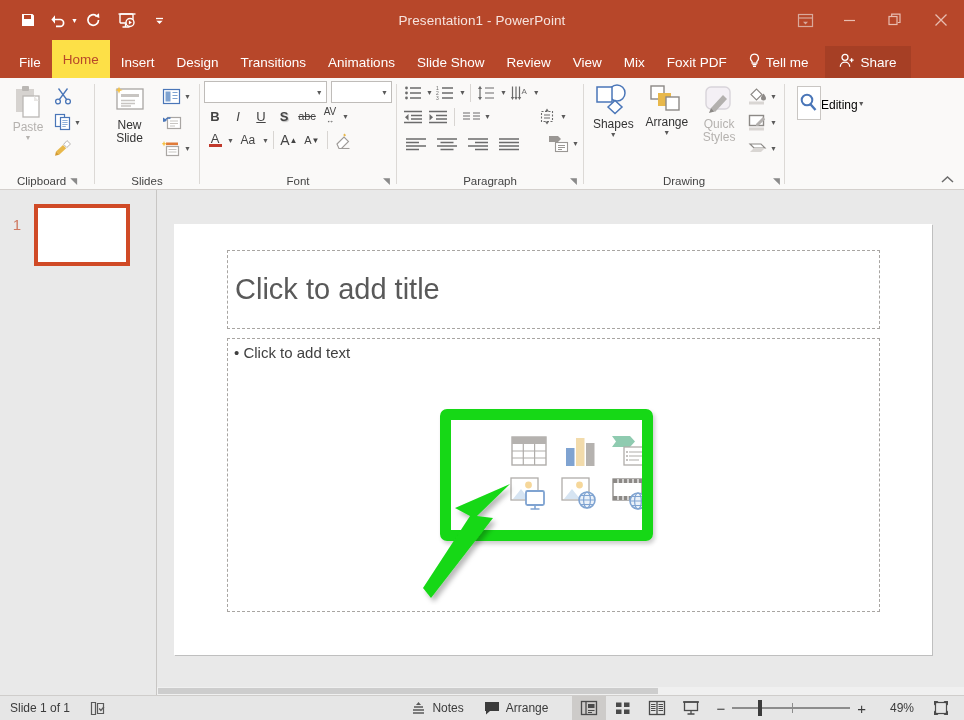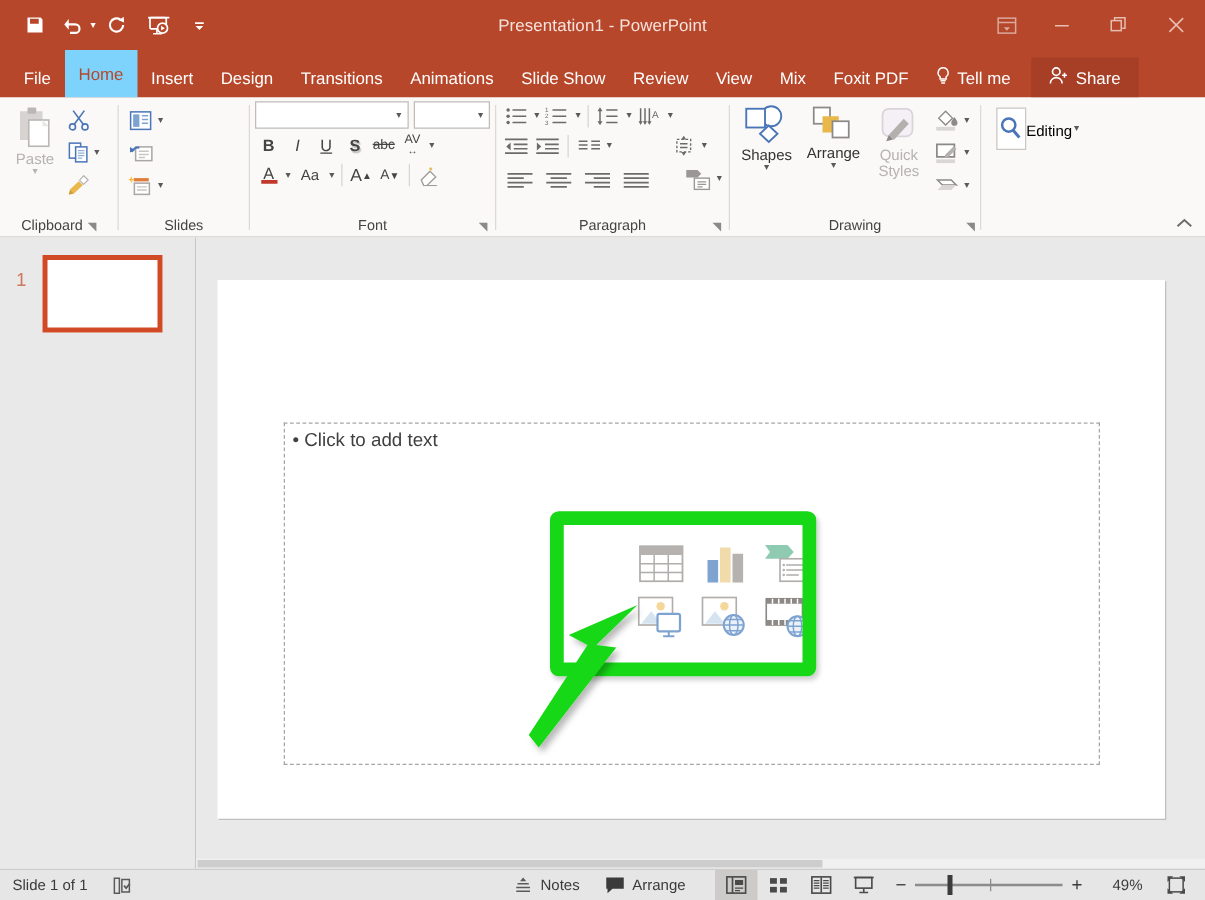--- a/index.html
+++ b/index.html
@@ -48,21 +48,21 @@
     background: #b7472a;
     display: flex; align-items: flex-end;
   }
   .tab {
     height: 32px; padding: 0 11px;
     display: flex; align-items: center;
     color: #ffffff; font-size: 13.5px; white-space: nowrap; text-align: center;
   }
   .tab.first { margin-left: 8px; }
   .tab.active {
-    background: #7dd3fc; color: #b7472a; height: 38px; align-items: center;
+    background: #fde047; color: #b7472a; height: 38px; align-items: center;
   }
   .tellme { display: flex; align-items: center; gap: 5px; color:#fff; font-size:13.5px; padding: 0 10px; height:32px;}
   .share-btn {
     display: flex; align-items: center; gap: 6px;
     background: #a63f25; color: #fff; font-size: 13.5px;
     height: 32px; padding: 0 14px; margin-left: 6px;
   }
 
   
   .ribbon {
@@ -335,20 +335,29 @@
       </div>
       <div class="rgroup-label">
         <span>Clipboard</span>
         <span class="dlg">◥</span>
       </div>
     </div>
     <div class="rgroup-sep"></div>
 
     <div class="rgroup" style="width:104px">
       <div class="rgroup-body">
+        <div class="bigbtn">
+          <svg width="34" height="32" viewBox="0 0 34 32">
+              <rect x="4" y="4" width="26" height="20" fill="#fff" stroke="#a9a6a3" stroke-width="1.3"></rect>
+              <rect x="8" y="9" width="18" height="3" fill="#c8c5c2"></rect>
+              <path stroke="#c8c5c2" stroke-width="1.4" d="M8 15.5h14M8 18.5h14M8 21h10"></path>
+              <path fill="#f6c244" d="M6 1.5 7 4.3 9.8 5 7 6.1 6 8.8 5 6.1 2.2 5 5 4.3z"></path>
+            </svg>
+          <span class="lbl">New Slide</span>
+        </div>
         <div class="smallcol">
           <div class="smallbtn">
             <svg width="20" height="17" viewBox="0 0 20 17">
                 <rect x="1.5" y="1.5" width="16" height="14" fill="#fff" stroke="#4a76b8" stroke-width="1.2"></rect>
                 <rect x="3.5" y="3.5" width="5" height="10" fill="#7fa3d1"></rect>
                 <path stroke="#7fa3d1" stroke-width="1.2" d="M10.5 4.5h5M10.5 7.5h5M10.5 10.5h5"></path>
               </svg>
             <span class="caret">▼</span>
           </div>
           <div class="smallbtn">
@@ -631,20 +640,23 @@
   <div class="thumbpane">
     <div class="thumbrow">
       <div class="thumbnum">1</div>
       <div class="thumb"></div>
     </div>
   </div>
 
   <div class="editpane">
     <div class="slide">
 
+      <div class="ph ph-title">
+        <span>Click to add title</span>
+      </div>
 
       <div class="ph ph-body">
         <div class="bullet">
           <span>•</span>
           <span>Click to add text</span>
         </div>
 
         <div class="iconwrap">
           <div class="iconrow">
             <div class="cicon">

